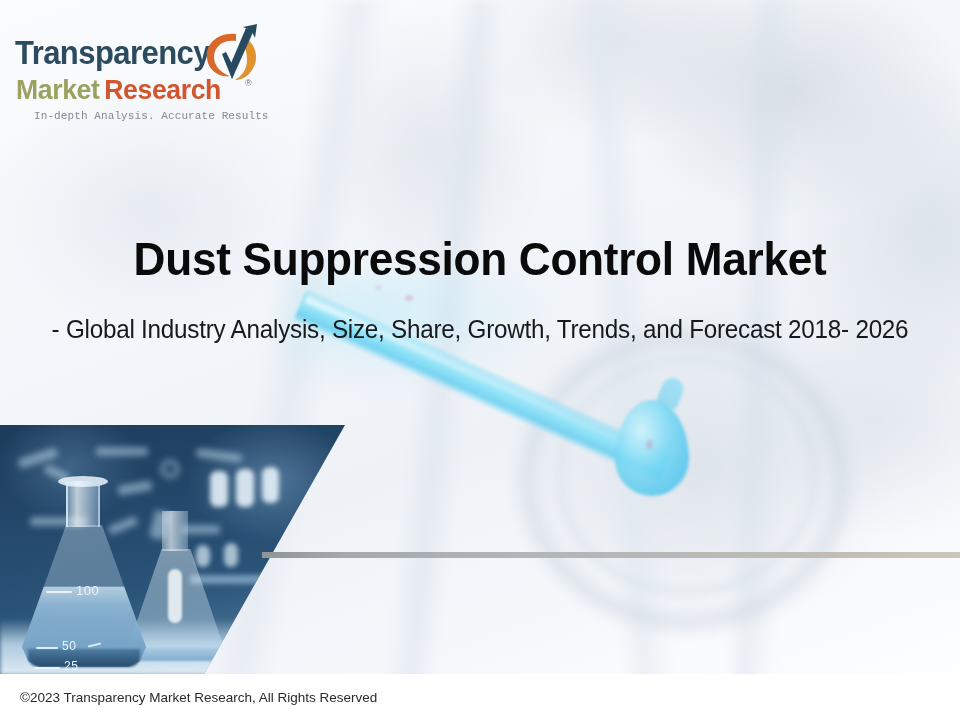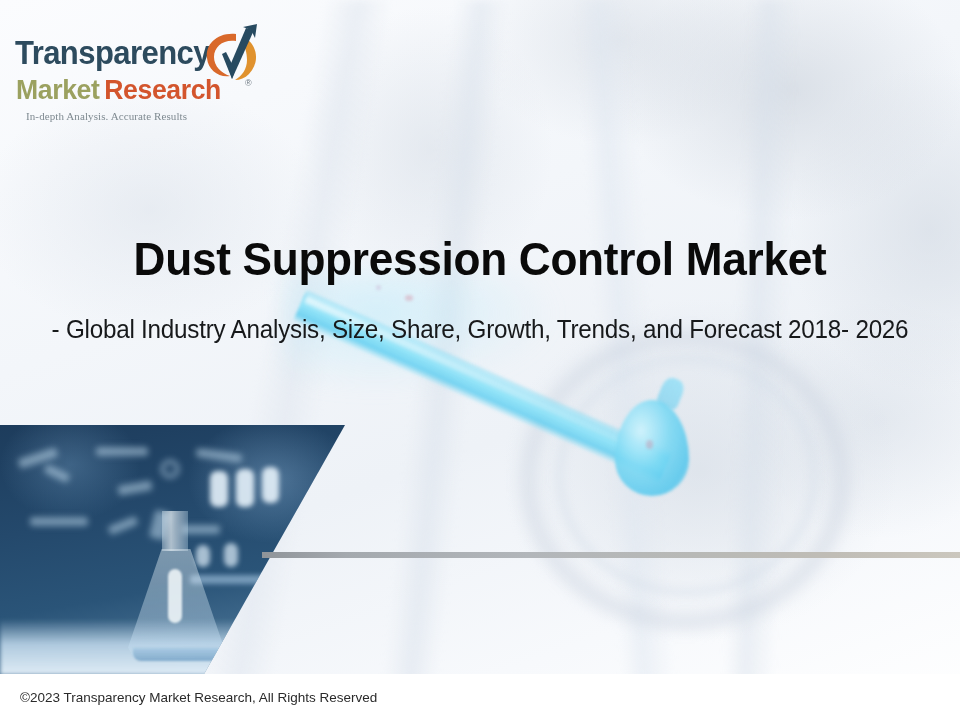--- a/index.html
+++ b/index.html
@@ -266,22 +266,22 @@
     font-family: "Liberation Sans", sans-serif;
     font-weight: bold; font-size: 28px;
     color: #9ba160; letter-spacing: -0.4px;
   }
   .logo-word3 {
     font-family: "Liberation Sans", sans-serif;
     font-weight: bold; font-size: 28px;
     color: #d3552d; letter-spacing: -0.4px; margin-left: 5px;
   }
   .logo-tag {
-    position: absolute; left: 16px; top: 88px;
-    font-family: Liberation Serif, serif;
+    position: absolute; left: 24px; top: 88px;
+    font-family: Liberation Mono, monospace;
     font-size: 11px; color: #7f8a91; letter-spacing: 0.1px;
     white-space: nowrap;
   }
   .logo-mark { position:absolute; left:192px; top:2px; width:62px; height:74px; }
   .logo-reg {
     position:absolute; left:235px; top:56px;
     font-size: 9px; color:#6f7b84; font-family:"Liberation Sans", sans-serif;
   }
 
   
@@ -368,20 +368,36 @@
 
     <div class="bench"></div>
 
     <div class="flask-b">
       <div class="neck2"></div>
       <div class="cone2"></div>
       <div class="bar"></div>
       <div class="base2"></div>
     </div>
 
+    <div class="flask-a">
+      <div class="lip"></div>
+      <div class="neck"></div>
+      <div class="cone"></div>
+      <div class="liquid"></div>
+      <div class="base"></div>
+
+      <div class="mark mk100"></div>
+      <div class="mark mk50"></div>
+      <div class="mark mk25"></div>
+      <div class="tick"></div>
+
+      <div class="mk-l ml100">100</div>
+      <div class="mk-l ml50">50</div>
+      <div class="mk-l ml25">25</div>
+    </div>
   </div>
 
   <div class="divider"></div>
 
   <div class="logo">
     <div class="logo-word1">Transparency</div>
     <div class="logo-line2">
       <span class="logo-word2">Market</span><span class="logo-word3">Research</span>
     </div>
     <div class="logo-tag">In-depth Analysis. Accurate Results</div>

